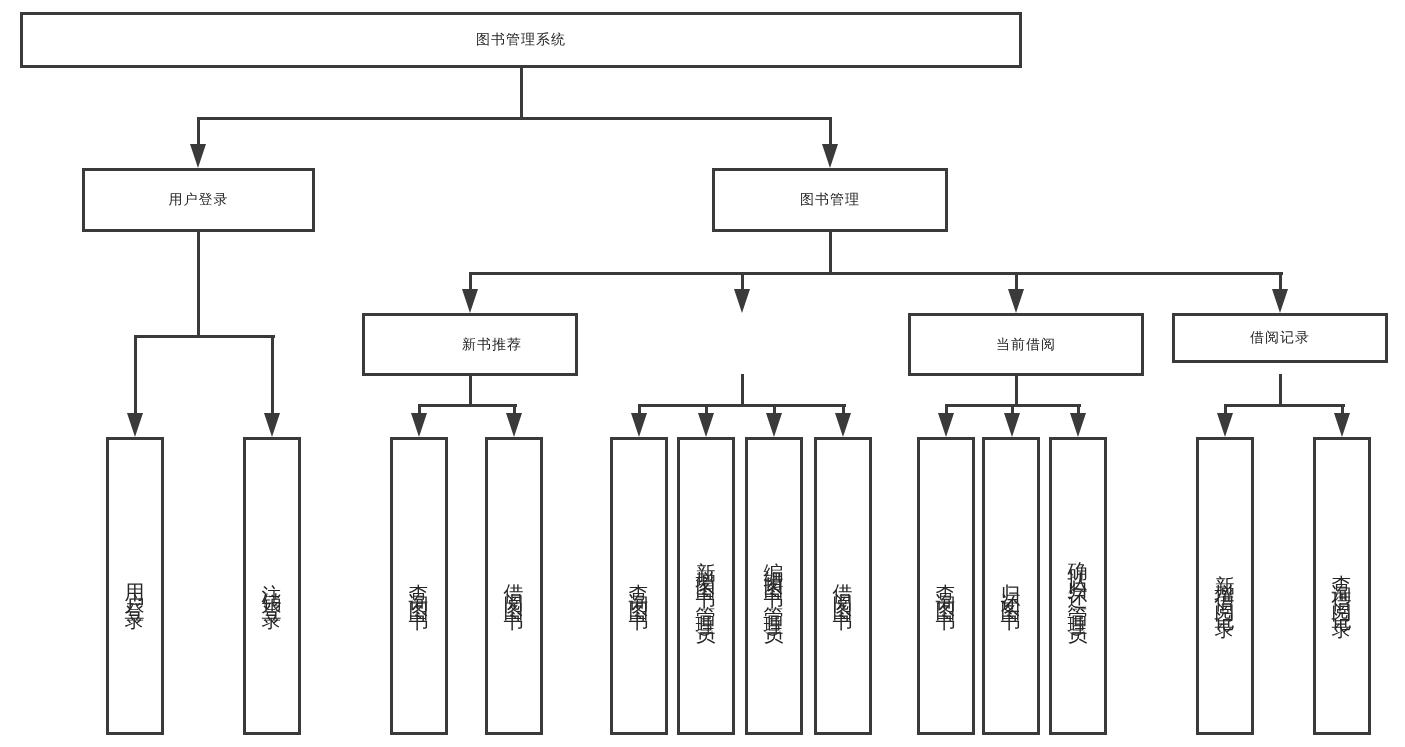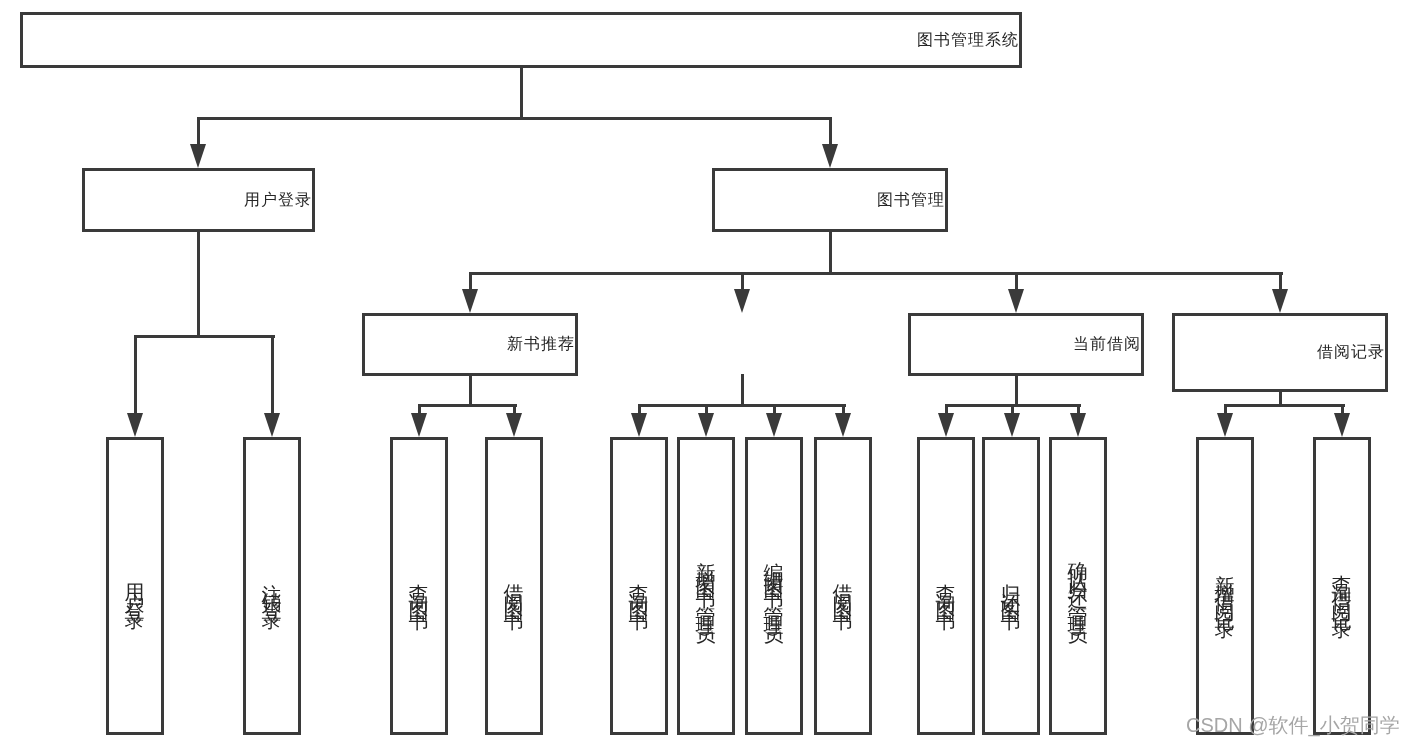--- a/index.html
+++ b/index.html
@@ -21,21 +21,21 @@
   }
   .box {
     position: absolute;
     border: 3px solid var(--border);
     background: var(--background);
     display: flex;
     align-items: center;
     justify-content: center;
     color: var(--text);
   }
-  .hbox { font-size: 16px; letter-spacing: 1px; justify-content: flex-end; }
+  .hbox { font-size: 14px; letter-spacing: 1px; }
   .leaf span {
     writing-mode: vertical-rl;
     text-orientation: mixed;
     font-size: 20px;
     letter-spacing: 9px;
     line-height: 1;
     white-space: nowrap;
   }
   .hline, .vline { position: absolute; background: var(--line); }
   .hline { height: 3px; }
@@ -130,21 +130,21 @@
   <div class="box hbox" style="left:712px;top:168px;width:236px;height:64px;">
     <span>图书管理</span>
   </div>
 
   <div class="box hbox" style="left:362px;top:313px;width:216px;height:63px;padding-left:44px;">
     <span>新书推荐</span>
   </div>
   <div class="box hbox" style="left:908px;top:313px;width:236px;height:63px;">
     <span>当前借阅</span>
   </div>
-  <div class="box hbox" style="left:1172px;top:313px;width:216px;height:79px;">
+  <div class="box hbox" style="left:1172px;top:313px;width:216px;height:50px;">
     <span>借阅记录</span>
   </div>
 
   <div class="box leaf" style="left:106px;top:437px;width:58px;height:298px;">
     <span>用户登录</span>
   </div>
   <div class="box leaf" style="left:243px;top:437px;width:58px;height:298px;">
     <span>注销登录</span>
   </div>
 
@@ -178,15 +178,14 @@
     <span>确认归还（管理员）</span>
   </div>
 
   <div class="box leaf" style="left:1196px;top:437px;width:58px;height:298px;">
     <span>新增借阅记录</span>
   </div>
   <div class="box leaf" style="left:1313px;top:437px;width:58px;height:298px;">
     <span>查询借阅记录</span>
   </div>
 
-  <div class="watermark">CSDN @软件_小贺同学</div>
 
 </div>
 
 </body></html>

